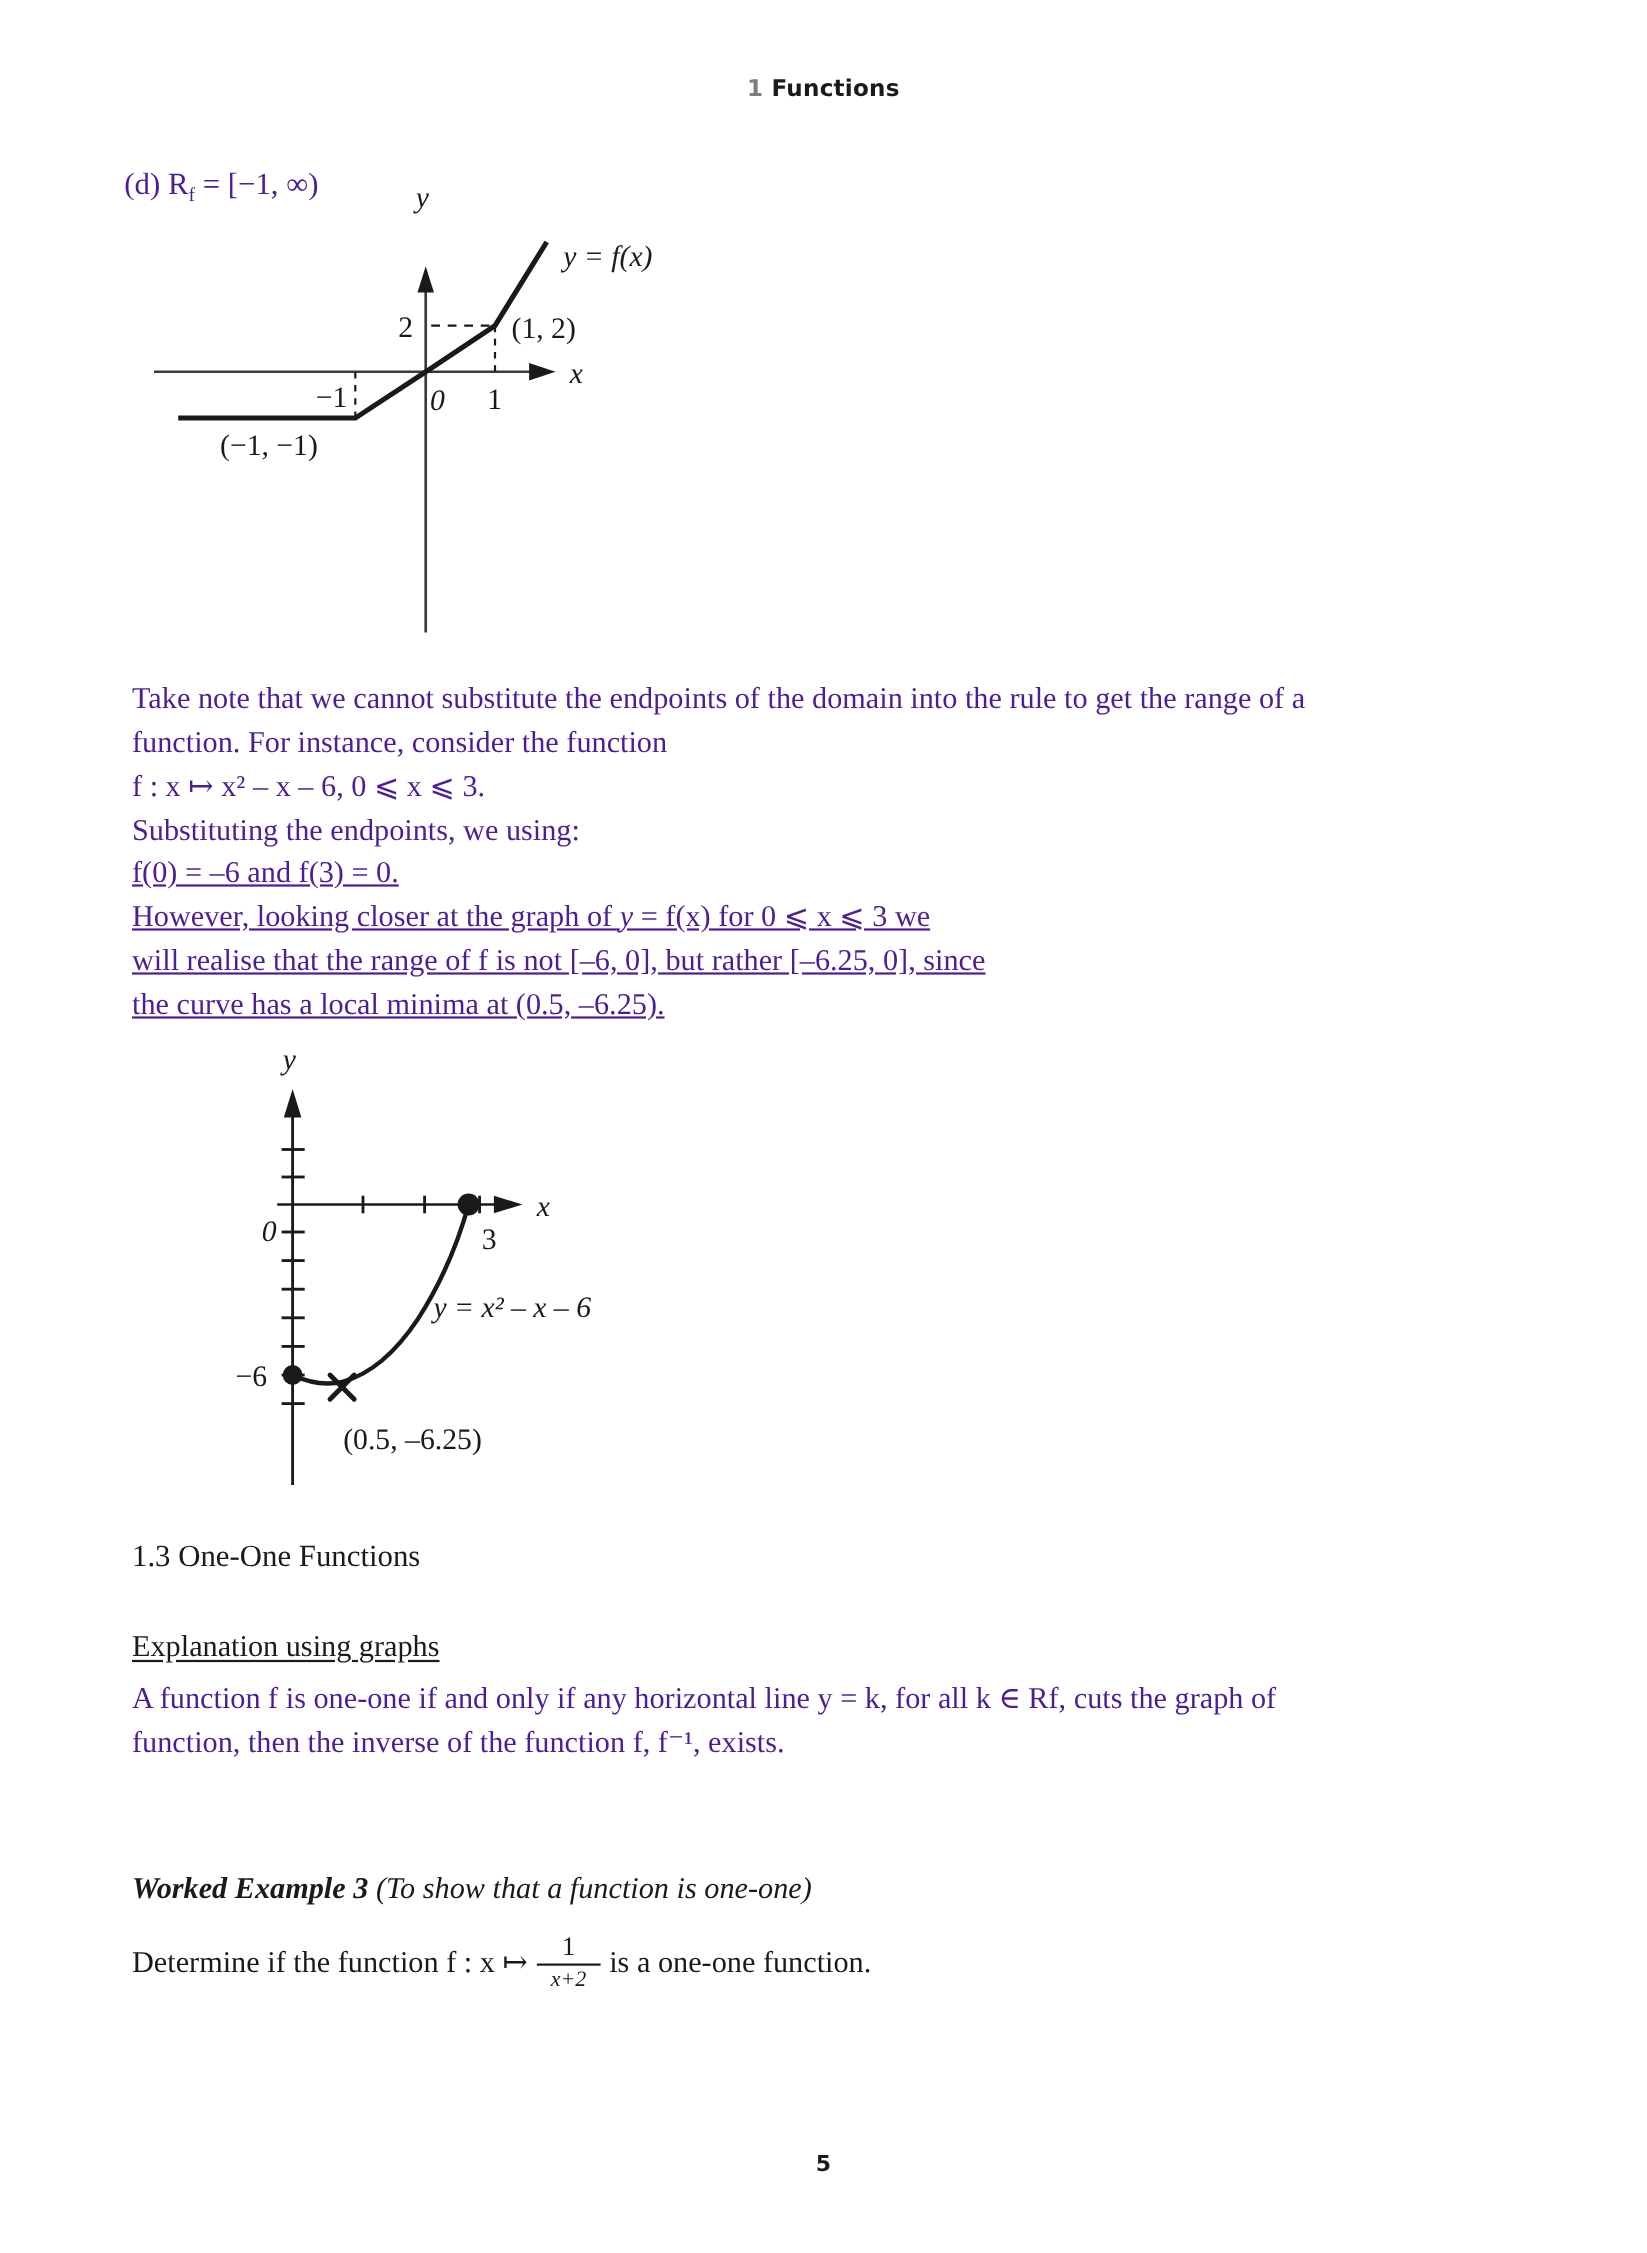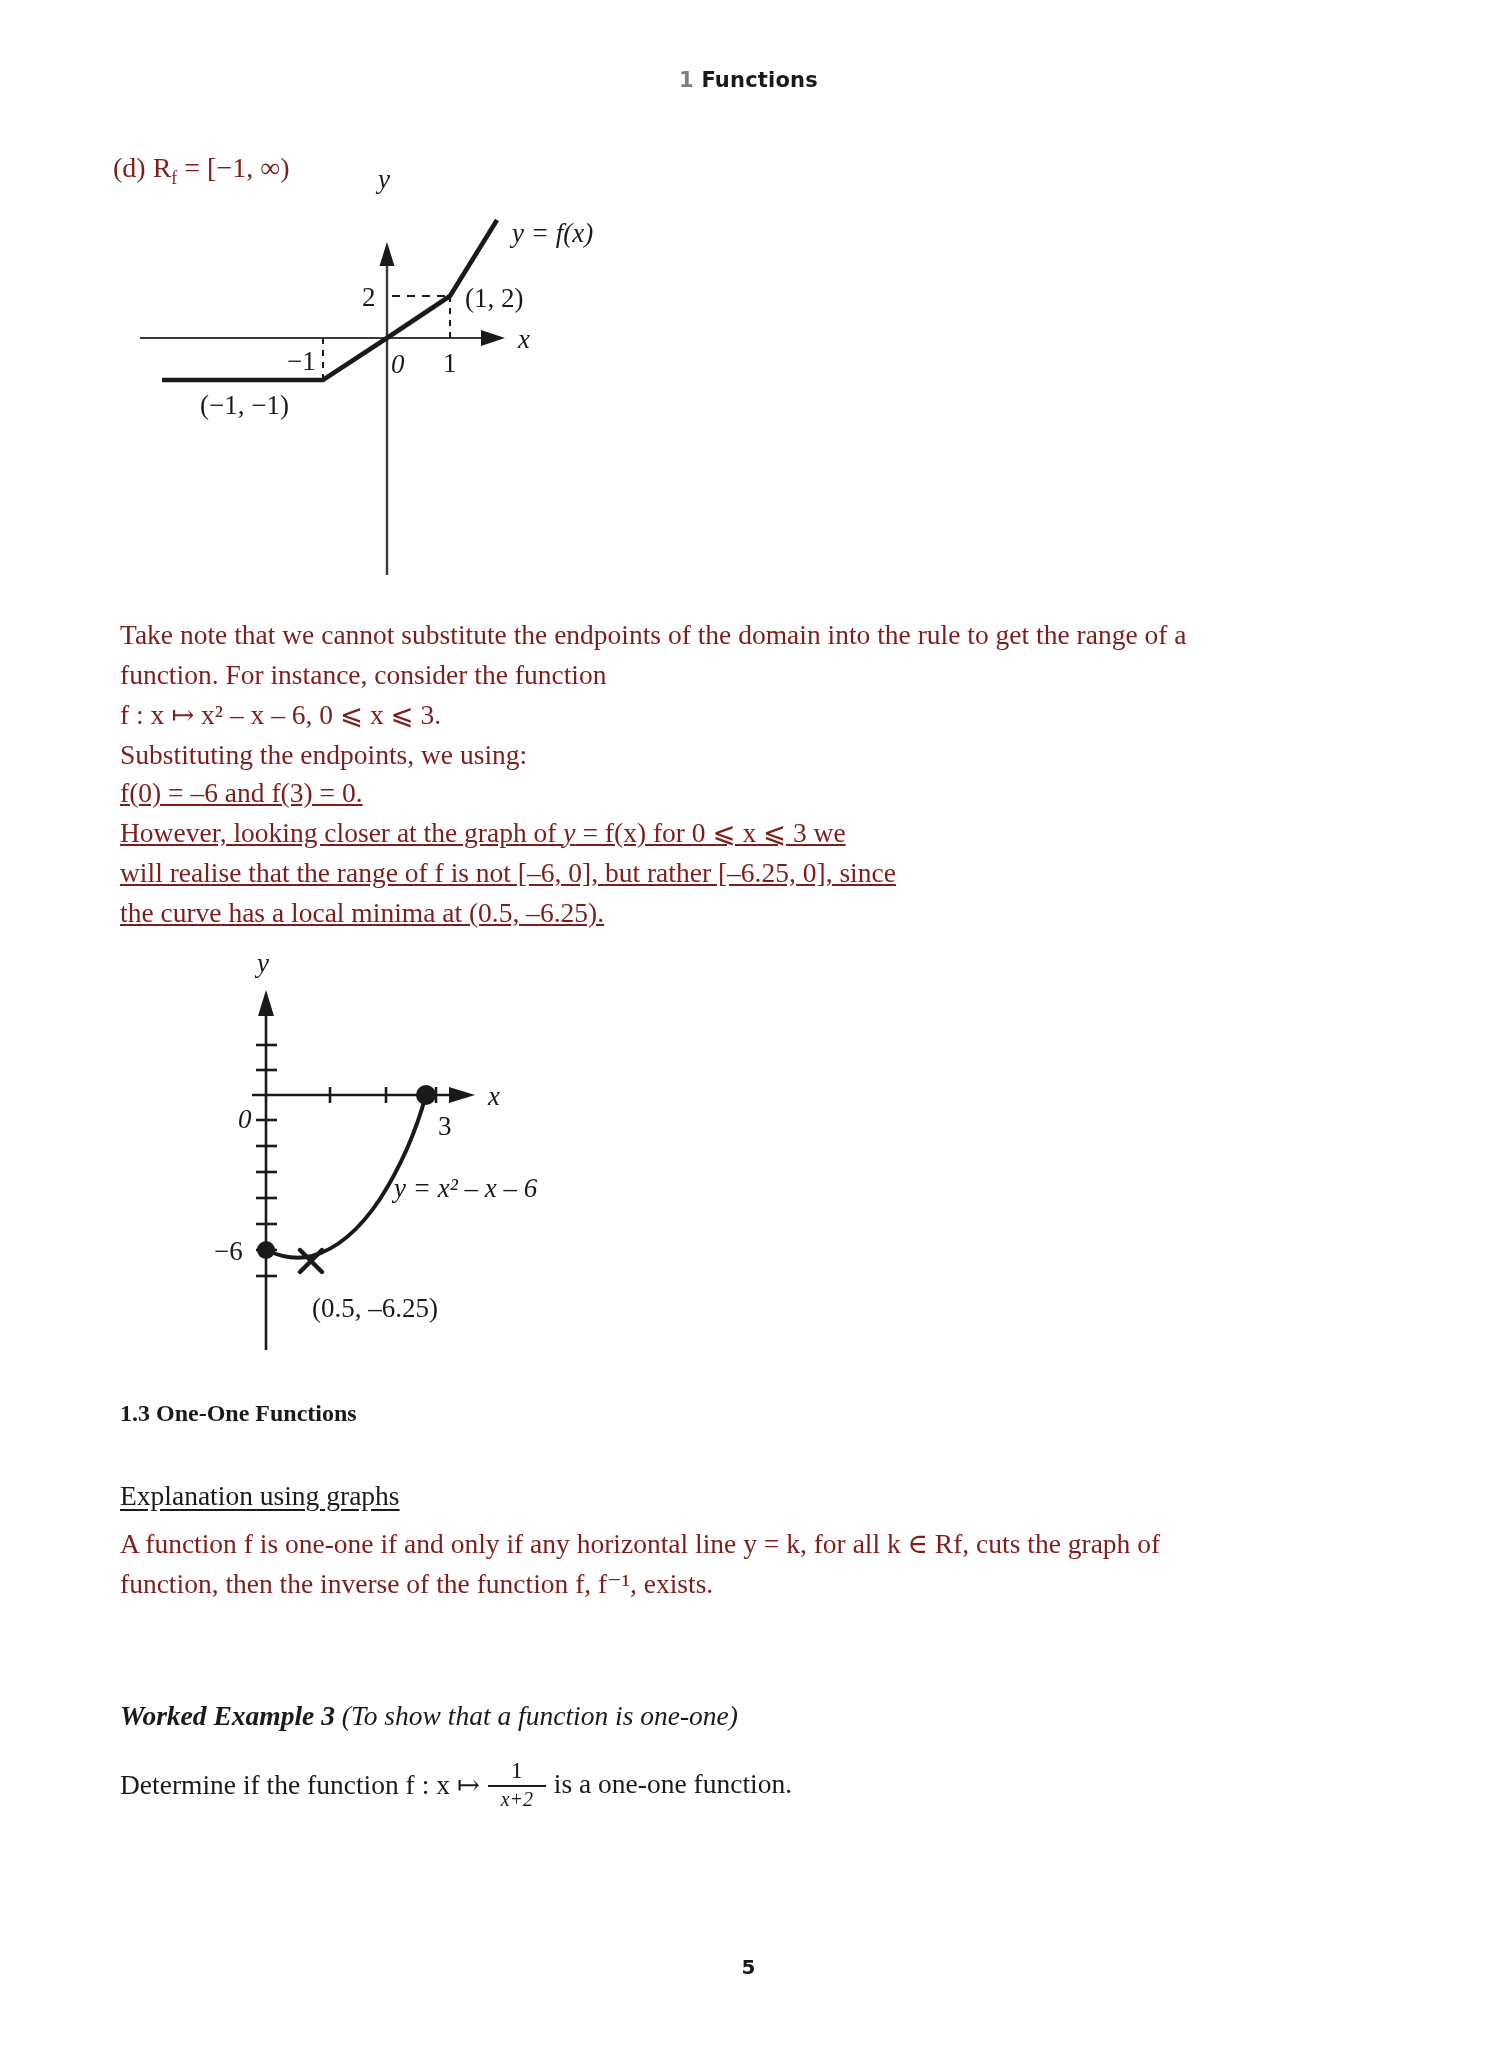--- a/index.html
+++ b/index.html
@@ -35,21 +35,21 @@
   .running-head .chap-title {
     color: #1a1a1a;
     text-align: right;
   }
 
   
   .body-text {
     position: absolute;
     font-size: 27.5px;
     line-height: 40px;
-    color: #7f1d1d;
+    color: #4c1d95;
   }
   .line { white-space: nowrap; }
 
   i.mvar { font-style: italic; }
   .sub {
     font-size: 0.64em;
     vertical-align: sub;
     line-height: 0;
   }
   .roman { font-style: normal; }
@@ -63,22 +63,22 @@
 
   
   #para-1 { top: 615px; left: 120px; width: 1290px; }
   #para-2 { top: 773px; left: 120px; width: 1290px; text-decoration: underline; }
 
   
   .section-heading {
     position: absolute;
     top: 1400px;
     left: 120px;
-    font-size: 24px;
-    font-weight: bold;
+    font-size: 28px;
+    font-weight: normal;
     font-family: "Liberation Serif", "DejaVu Serif", serif;
   }
 
   
   .sub-heading {
     position: absolute;
     top: 1480px;
     left: 120px;
     font-size: 27.5px;
     text-decoration: underline;

